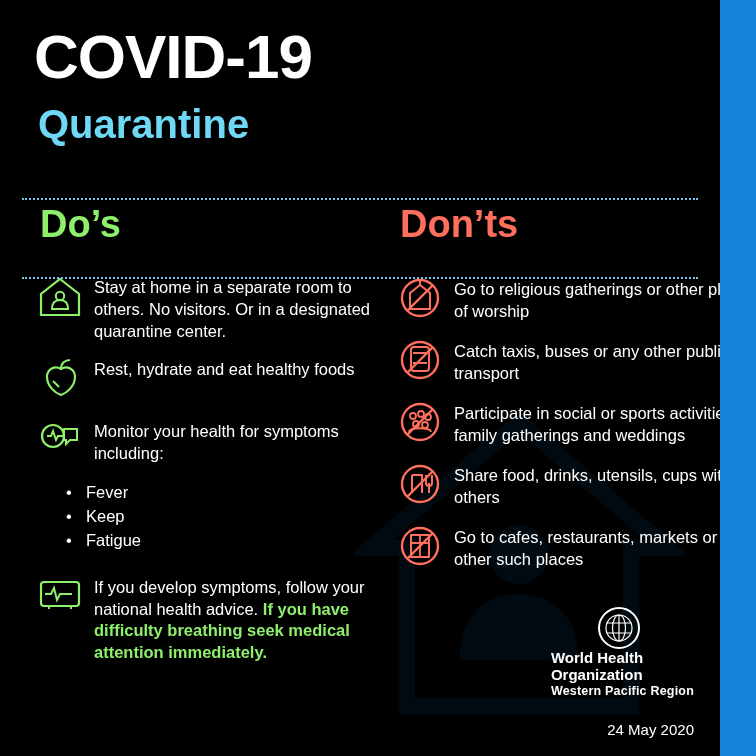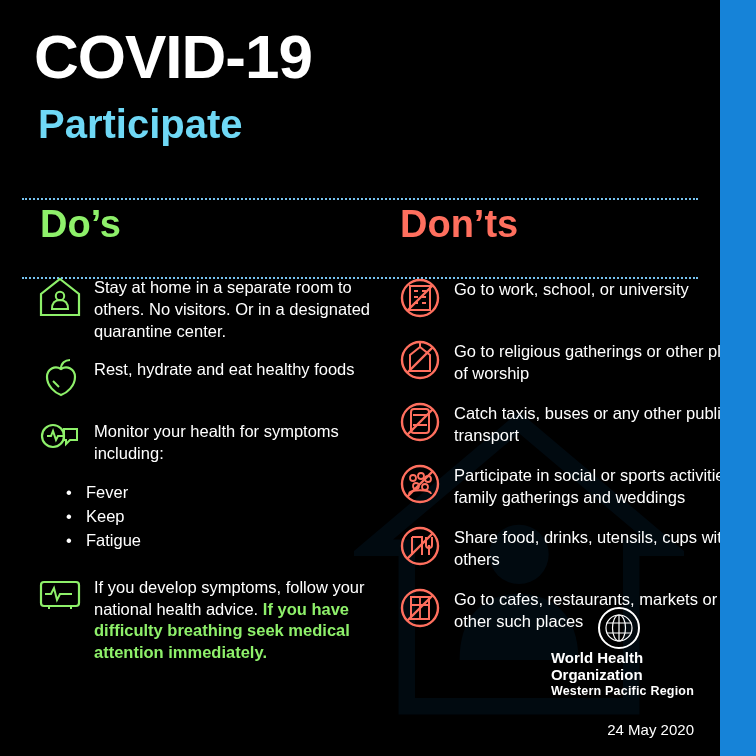--- a/index.html
+++ b/index.html
@@ -161,21 +161,21 @@
 <div class="poster">
 
   <svg class="watermark" viewBox="0 0 100 100">
     <path d="M50 8 L95 46 L84 46 L84 94 L16 94 L16 46 L5 46 Z" fill="none" stroke="#0d5fa0" stroke-width="5"></path>
     <circle cx="50" cy="48" r="9" fill="#0d5fa0"></circle>
     <path d="M32 80 C32 66 40 60 50 60 C60 60 68 66 68 80 Z" fill="#0d5fa0"></path>
   </svg>
 
   <div class="header">
     <h1 class="title">COVID-19</h1>
-    <h2 class="subtitle">Participate</h2>
+    <h2 class="subtitle">Quarantine</h2>
   </div>
 
   <div class="divider top"></div>
   <div class="divider mid"></div>
 
   <div class="columns">
 
     <div class="col dos">
       <div class="col-head">Do’s</div>
 
@@ -231,31 +231,20 @@
         </div>
         <div class="item-text">
           <span>If you develop symptoms, follow your national health advice. </span><span class="emph">If you have difficulty breathing seek medical attention immediately.</span>
         </div>
       </div>
     </div>
 
     <div class="col donts">
       <div class="col-head">Don’ts</div>
 
-      <div class="item">
-        <div class="icon-box">
-          <svg width="46" height="46" viewBox="0 0 46 46">
-            <rect x="13" y="11" width="20" height="24" fill="none" stroke="#ff6f5e" stroke-width="2"></rect>
-            <path d="M17 16h4M25 16h4M17 22h4M25 22h4M17 28h4M25 28h4" stroke="#ff6f5e" stroke-width="2"></path>
-            <circle cx="23" cy="23" r="18" fill="none" stroke="#ff6f5e" stroke-width="2.4"></circle>
-            <line x1="10" y1="36" x2="36" y2="10" stroke="#ff6f5e" stroke-width="2.4"></line>
-          </svg>
-        </div>
-        <div class="item-text">Go to work, school, or university</div>
-      </div>
 
       <div class="item">
         <div class="icon-box">
           <svg width="46" height="46" viewBox="0 0 46 46">
             <path d="M13 34 V18 L23 10 L33 18 V34 Z" fill="none" stroke="#ff6f5e" stroke-width="2"></path>
             <path d="M23 10 V5" stroke="#ff6f5e" stroke-width="2"></path>
             <circle cx="23" cy="23" r="18" fill="none" stroke="#ff6f5e" stroke-width="2.4"></circle>
             <line x1="10" y1="36" x2="36" y2="10" stroke="#ff6f5e" stroke-width="2.4"></line>
           </svg>
         </div>

